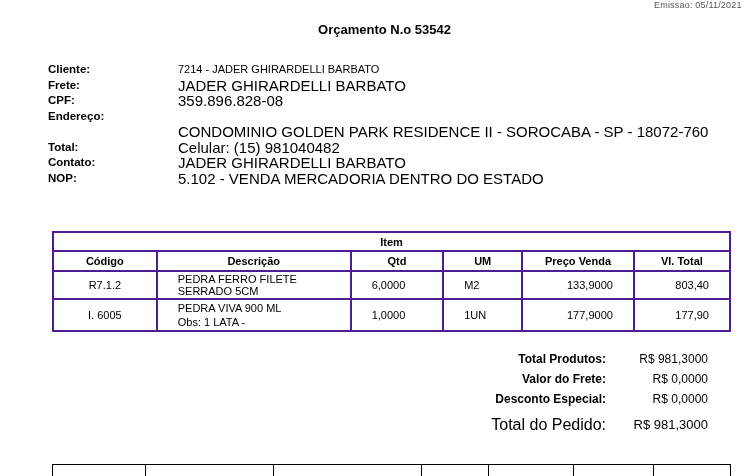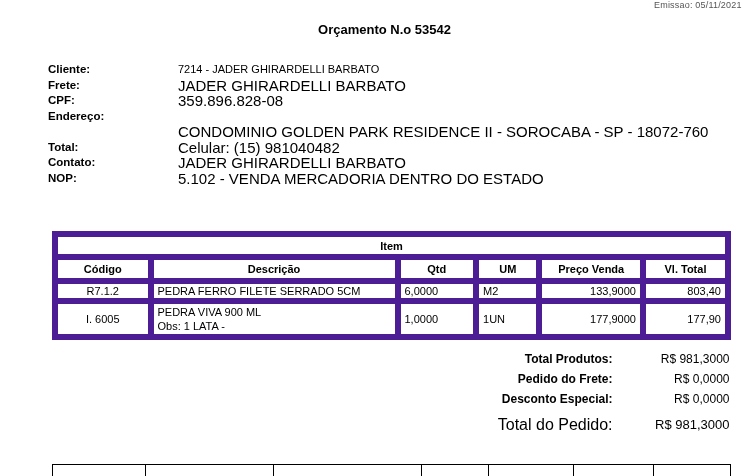--- a/index.html
+++ b/index.html
@@ -74,22 +74,22 @@
   
   .items {
     position: absolute;
     top: 231px;
     left: 36px;
     width: 679px;
     border-collapse: collapse;
     font-size: 11px;
   }
   .items td, .items th {
-    border: 6px solid #4c1d95;
-    padding: 1px 4px;
+    border: 2px solid #4c1d95;
+    padding: 1px 20px;
     font-weight: normal;
     vertical-align: middle;
   }
   .items .hdr-item {
     text-align: center;
     font-weight: bold;
     height: 15px;
     font-size: 11px;
   }
   .items .col-hdr {
@@ -111,23 +111,22 @@
   
   .totals {
     position: absolute;
     top: 349px;
     left: 430px;
     width: 290px;
     font-size: 12px;
   }
   .tot-row {
     display: flex;
-    justify-content: center;
+    justify-content: flex-start;
     line-height: 20px;
-    gap: 15px;
   }
   .tot-label {
     font-weight: bold;
     text-align: right;
     width: 160px;
   }
   .tot-value {
     width: 92px;
     text-align: right;
     padding-left: 10px;
@@ -238,21 +237,21 @@
     </tr>
   </tbody>
     </table>
 
   <div class="totals">
     <div class="tot-row">
       <div class="tot-label">Total Produtos:</div>
       <div class="tot-value">R$ 981,3000</div>
     </div>
     <div class="tot-row">
-      <div class="tot-label">Pedido do Frete:</div>
+      <div class="tot-label">Valor do Frete:</div>
       <div class="tot-value">R$ 0,0000</div>
     </div>
     <div class="tot-row">
       <div class="tot-label">Desconto Especial:</div>
       <div class="tot-value">R$ 0,0000</div>
     </div>
     <div class="tot-row grand">
       <div class="tot-label">Total do Pedido:</div>
       <div class="tot-value">R$ 981,3000</div>
     </div>

